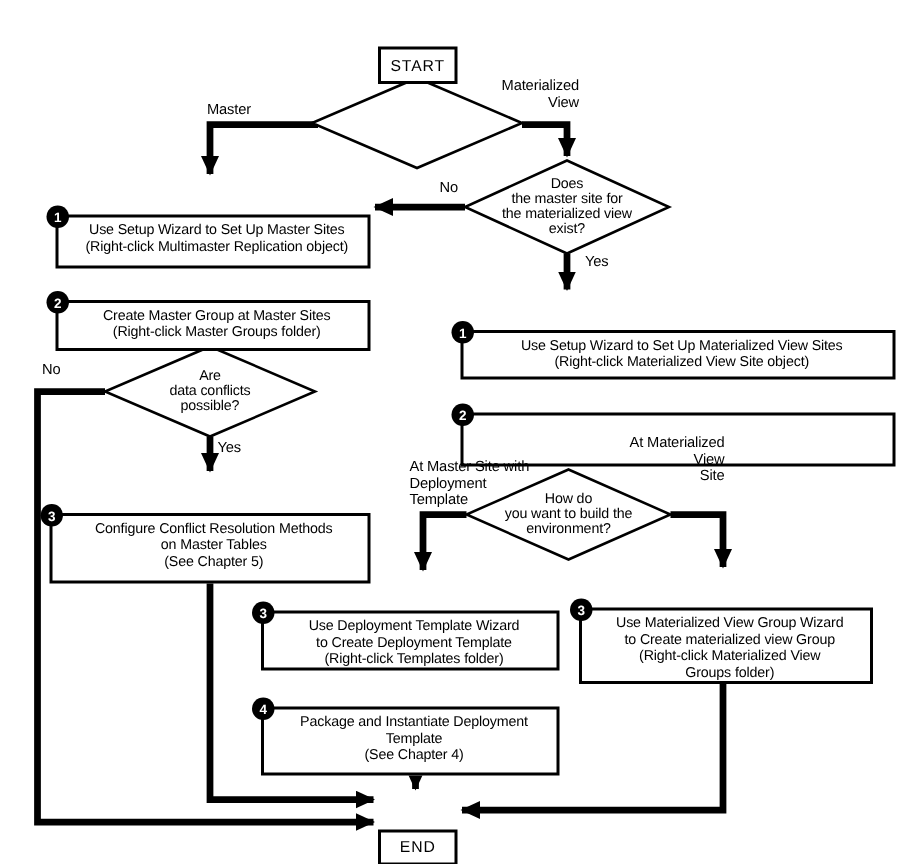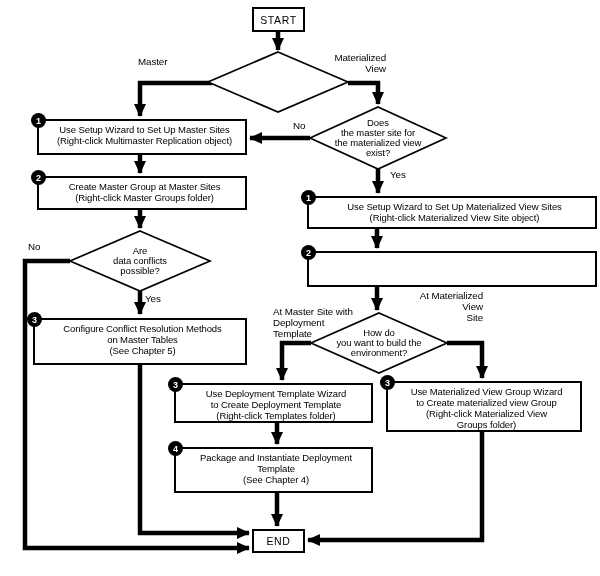--- a/index.html
+++ b/index.html
@@ -15,20 +15,21 @@
     font-family:"Liberation Sans","DejaVu Sans",sans-serif;color:var(--line-color);
     overflow:hidden;
   }
   svg.connectors{position:absolute;left:0;top:0;}
   svg.connectors polyline{fill:none;stroke:var(--line-color);stroke-width:4.5;}
   svg.connectors polygon.diamond{fill:var(--node-fill);stroke:var(--line-color);stroke-width:1.7;}
   svg.connectors .arrowhead-path{fill:var(--line-color);}
   .box{
     position:absolute;background:var(--node-fill);border:2px solid var(--line-color);
     box-sizing:border-box;
+    margin-top:24px;
   }
   .terminal{display:flex;align-items:center;justify-content:center;
     font-size:10.5px;letter-spacing:0.6px;}
   .step-text{
     white-space:pre;font-size:9.5px;line-height:11.3px;
     padding:2.5px 2px 0 7px;letter-spacing:-0.1px;text-align:center;
   }
   .badge{
     position:absolute;left:-8px;top:-8px;width:15px;height:15px;border-radius:50%;
     background:var(--badge-bg);color:var(--badge-text);
@@ -138,21 +139,21 @@
 (See Chapter 4)</div>
   </div>
   <div class="box" style="left:386px;top:381px;width:196px;height:51px">
     <span class="badge">3</span>
     <div class="step-text">Use Materialized View Group Wizard
 to Create materialized view Group
 (Right-click Materialized View
 Groups folder)</div>
   </div>
 
-  <div class="elabel" style="left:138px;top:57px">Master</div>
+  <div class="elabel" style="left:138px;top:69px">Master</div>
   <div class="elabel right" style="left:318px;top:53px;width:68px">Materialized
 View</div>
   <div class="elabel" style="left:293px;top:121px">No</div>
   <div class="elabel" style="left:390px;top:170px">Yes</div>
   <div class="elabel" style="left:28px;top:242px">No</div>
   <div class="elabel" style="left:145px;top:294px">Yes</div>
   <div class="elabel" style="left:273px;top:306px;line-height:11px">At Master Site with
 Deployment
 Template</div>
   <div class="elabel right" style="left:408px;top:290px;width:75px;line-height:11px">At Materialized

